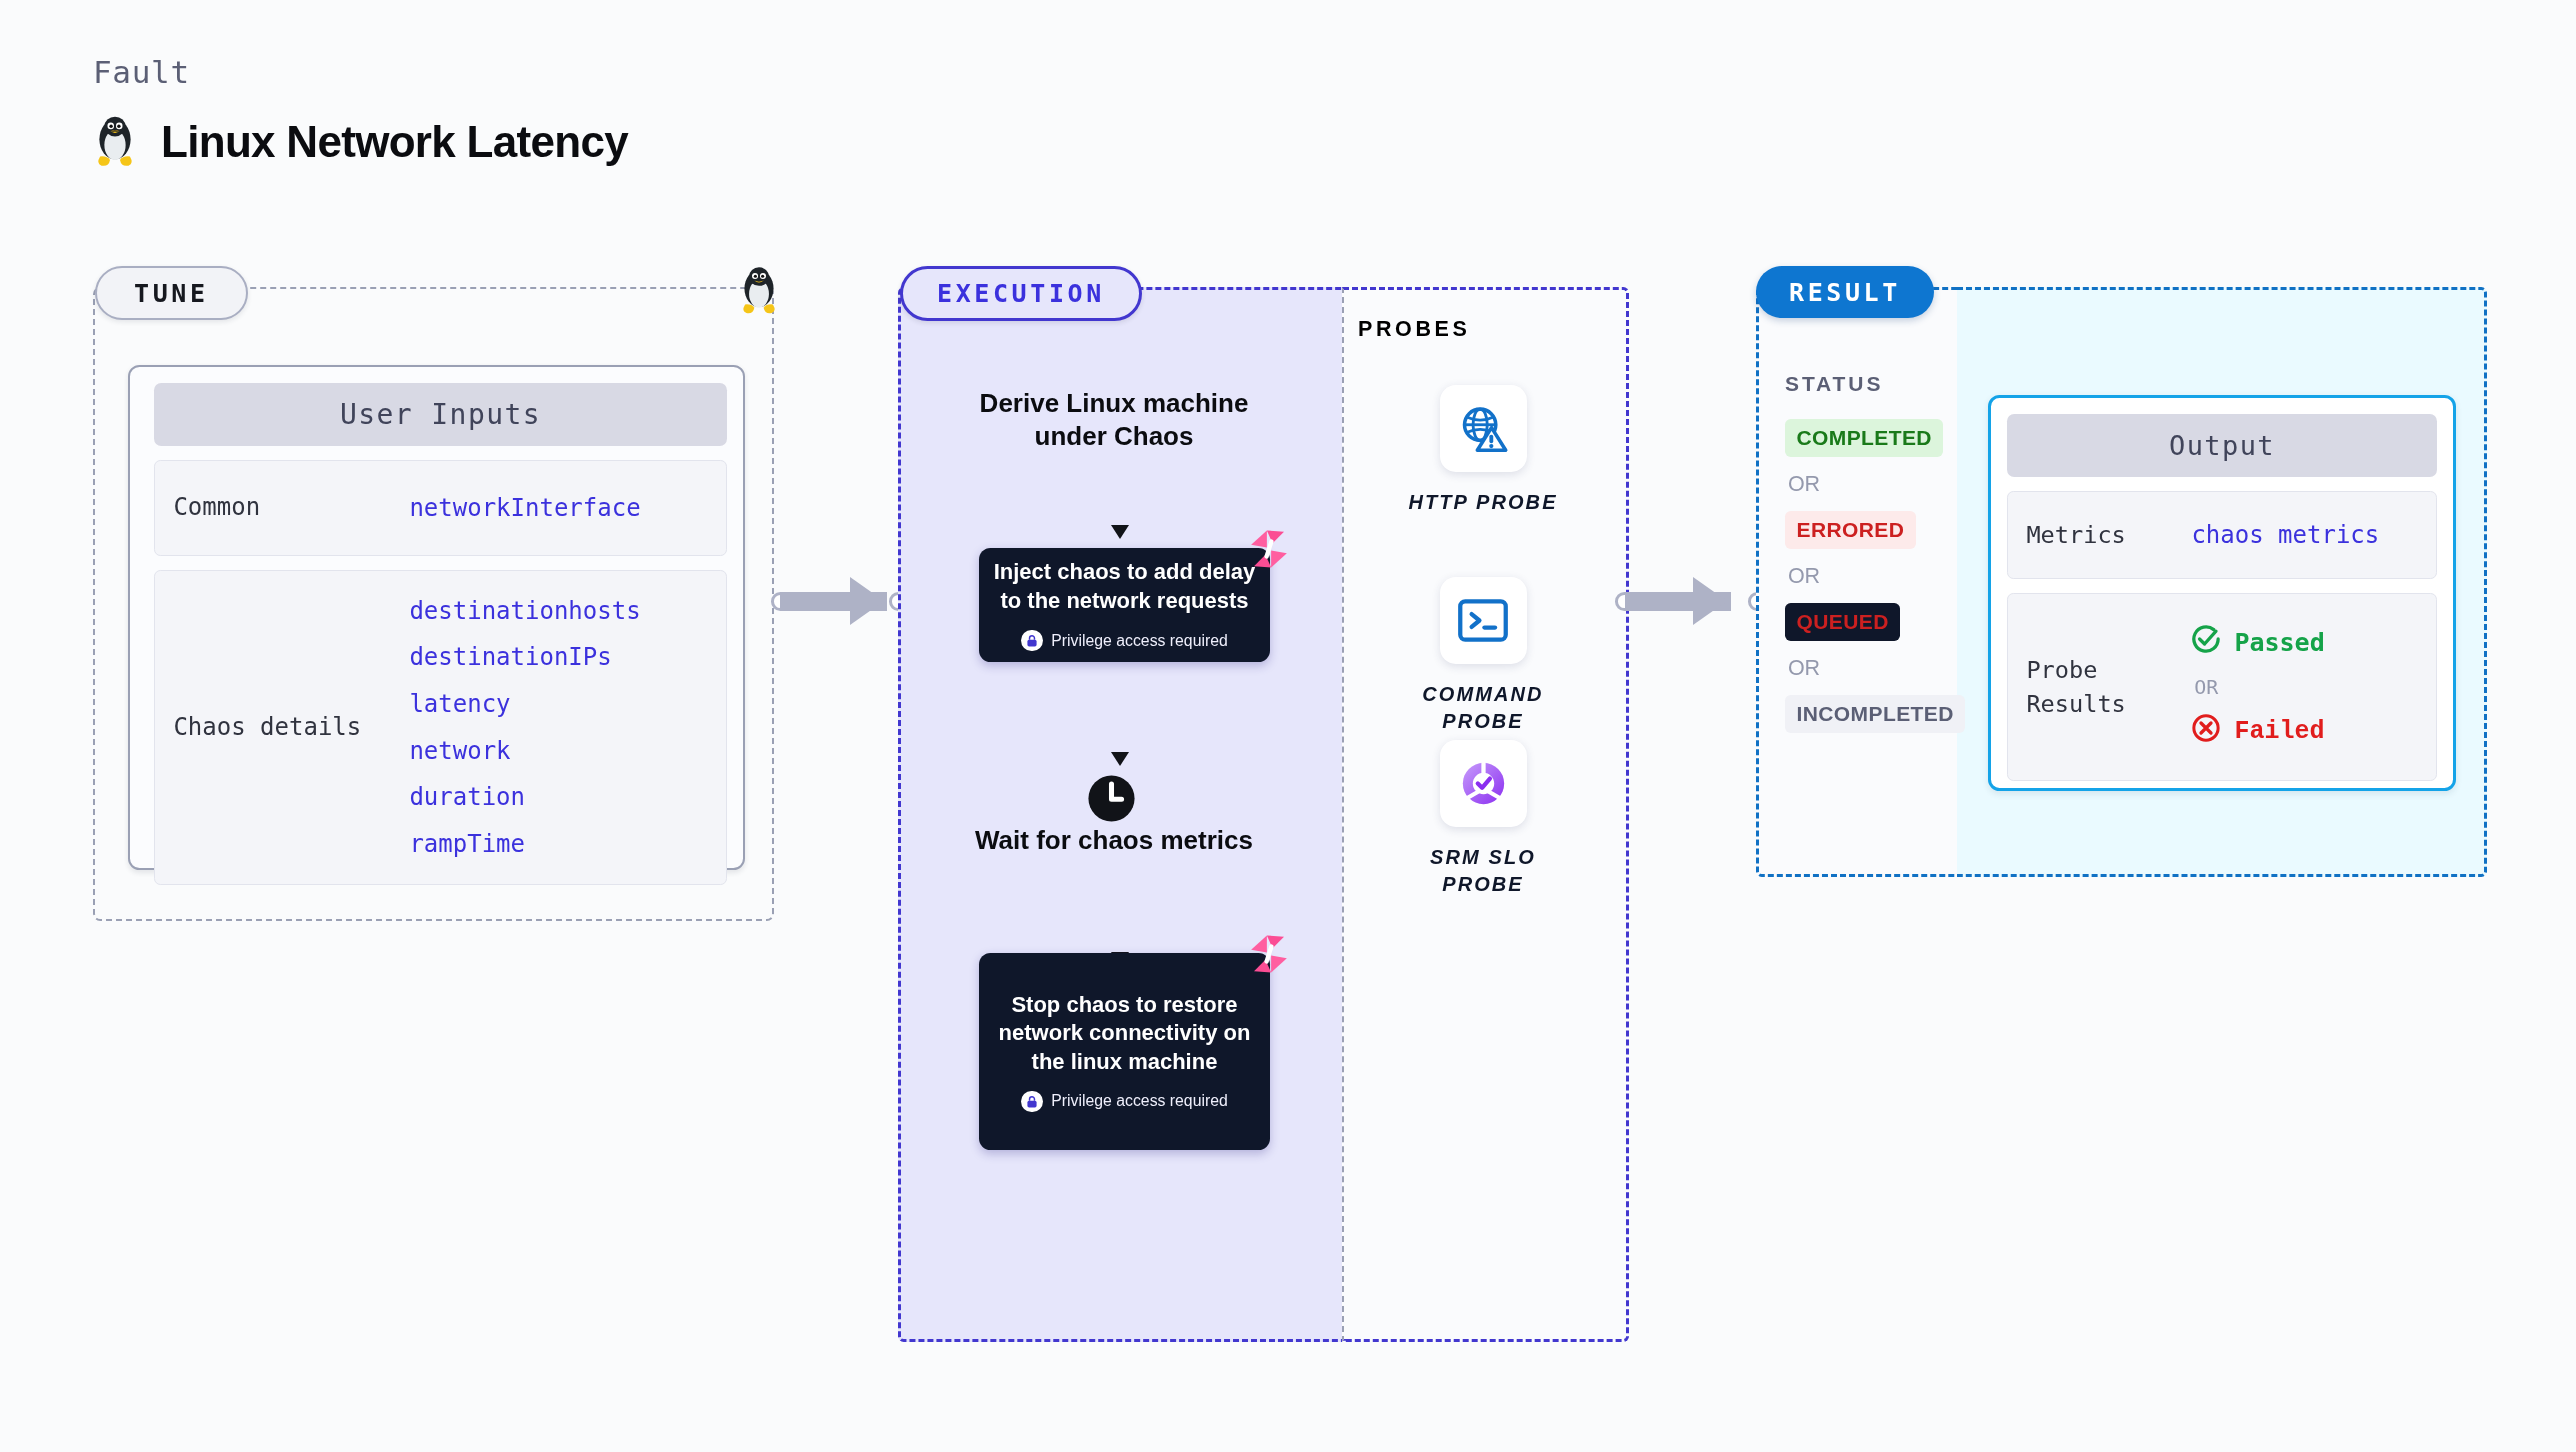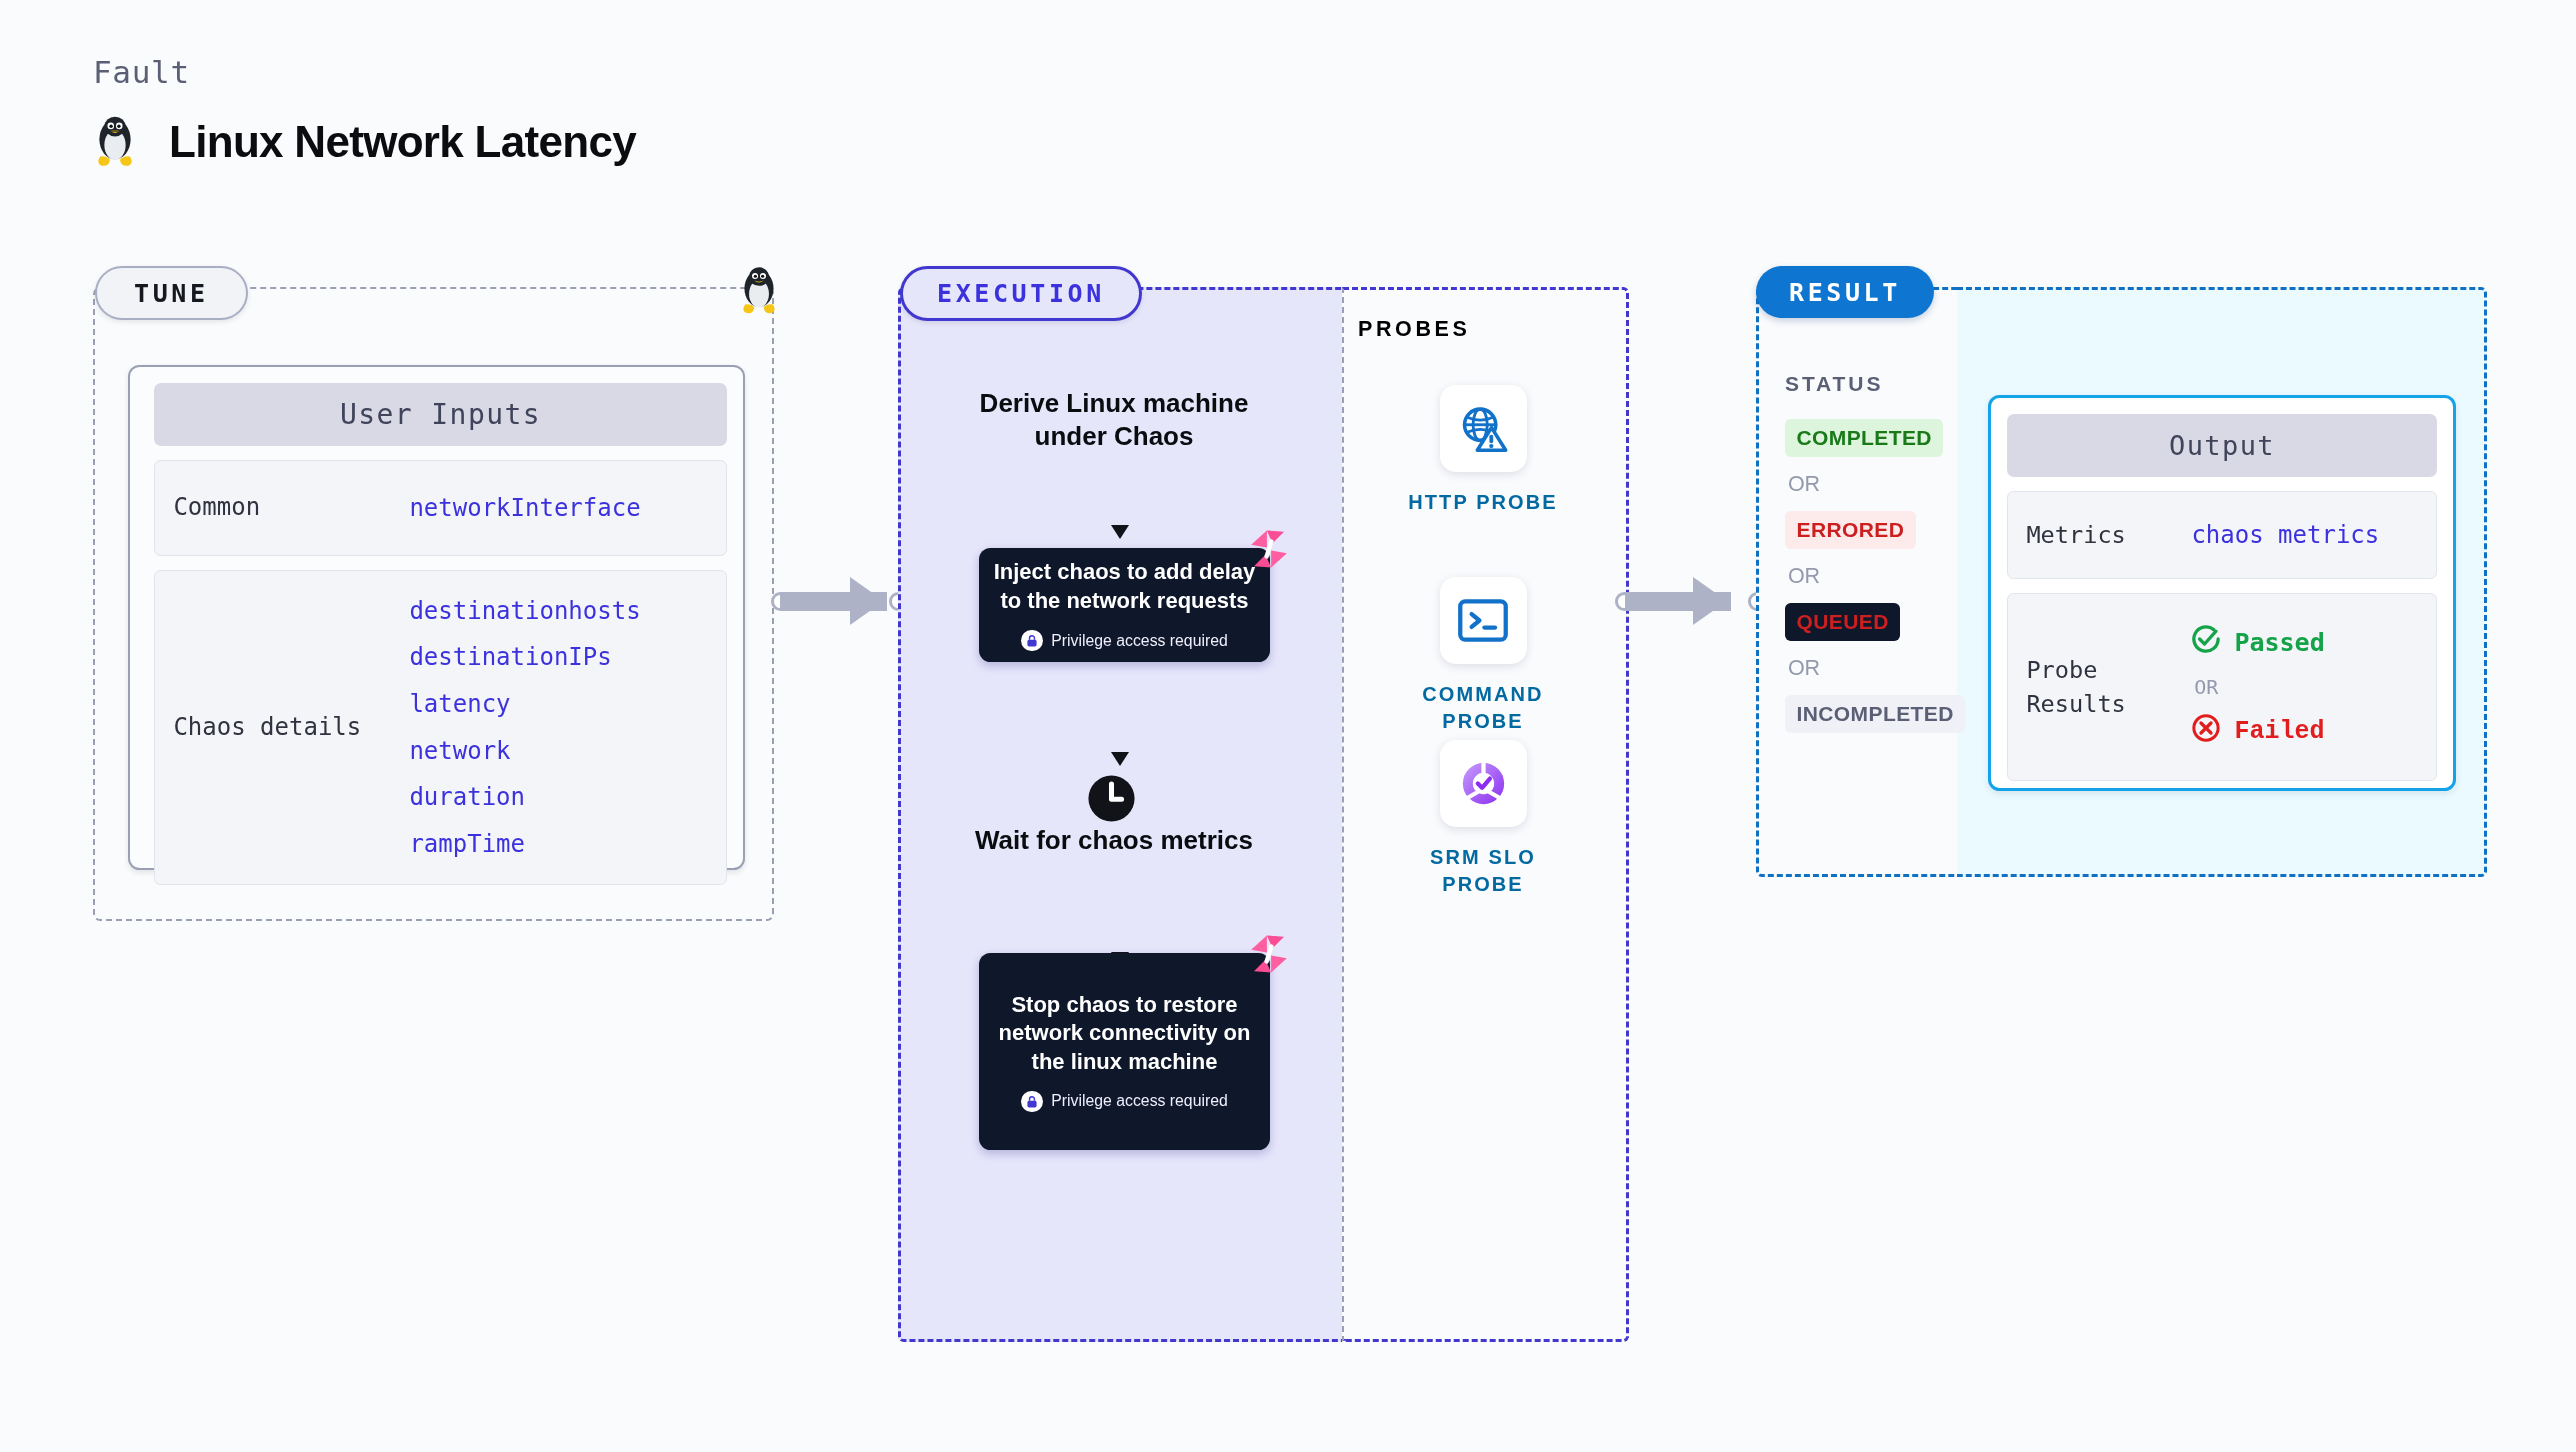--- a/index.html
+++ b/index.html
@@ -14,21 +14,21 @@
 
   
   #fault-label{
     left:93px;top:54px;
     font-family:"DejaVu Sans Mono", monospace;
     font-size:31px;color:#5b5f75;letter-spacing:0.7px;
   }
   #title-row{left:93px;top:115px;display:flex;align-items:center;gap:24px;}
   #title-text{
     font-size:44px;font-weight:bold;color:#0b0c10;
-    font-family:"Liberation Sans", sans-serif;letter-spacing:-0.7px;margin-left:8px;
+    font-family:"Liberation Sans", sans-serif;letter-spacing:-0.7px;
   }
 
   
   .penguin{position:relative;display:inline-block;}
   .penguin svg{display:block;}
 
   
   #tune-panel{
     left:93px;top:287px;width:677px;height:630px;
     border:2.9px dashed #9aa0b4;border-radius:7.2px;background:transparent;
@@ -125,21 +125,21 @@
 
   
   .probe{position:absolute;left:1397px;width:172px;display:flex;flex-direction:column;align-items:center;}
   .probe-tile{
     width:87px;height:87px;border-radius:15.8px;background:#fff;
     box-shadow:0 2.9px 8.6px rgba(40,50,90,.13);
     display:flex;align-items:center;justify-content:center;
   }
   .probe-label{
     margin-top:17px;text-align:center;
-    font-size:20px;font-weight:bold;letter-spacing:2.1px;color:#0369a1;line-height:1.35;
+    font-size:20px;font-weight:bold;letter-spacing:2.1px;color:#0f172a;line-height:1.35;font-style:italic;
   }
 
   
   #result-status-panel{
     left:1756px;top:287px;width:201px;height:584px;
     background:#fafbfd;
     border-top:3.6px dashed #1071c4;border-left:3.6px dashed #1071c4;border-bottom:3.6px dashed #1071c4;
     border-right:2.1px dashed #b9bdcb;border-radius:5.7px 0 0 5.7px;
   }
   #result-output-panel{

